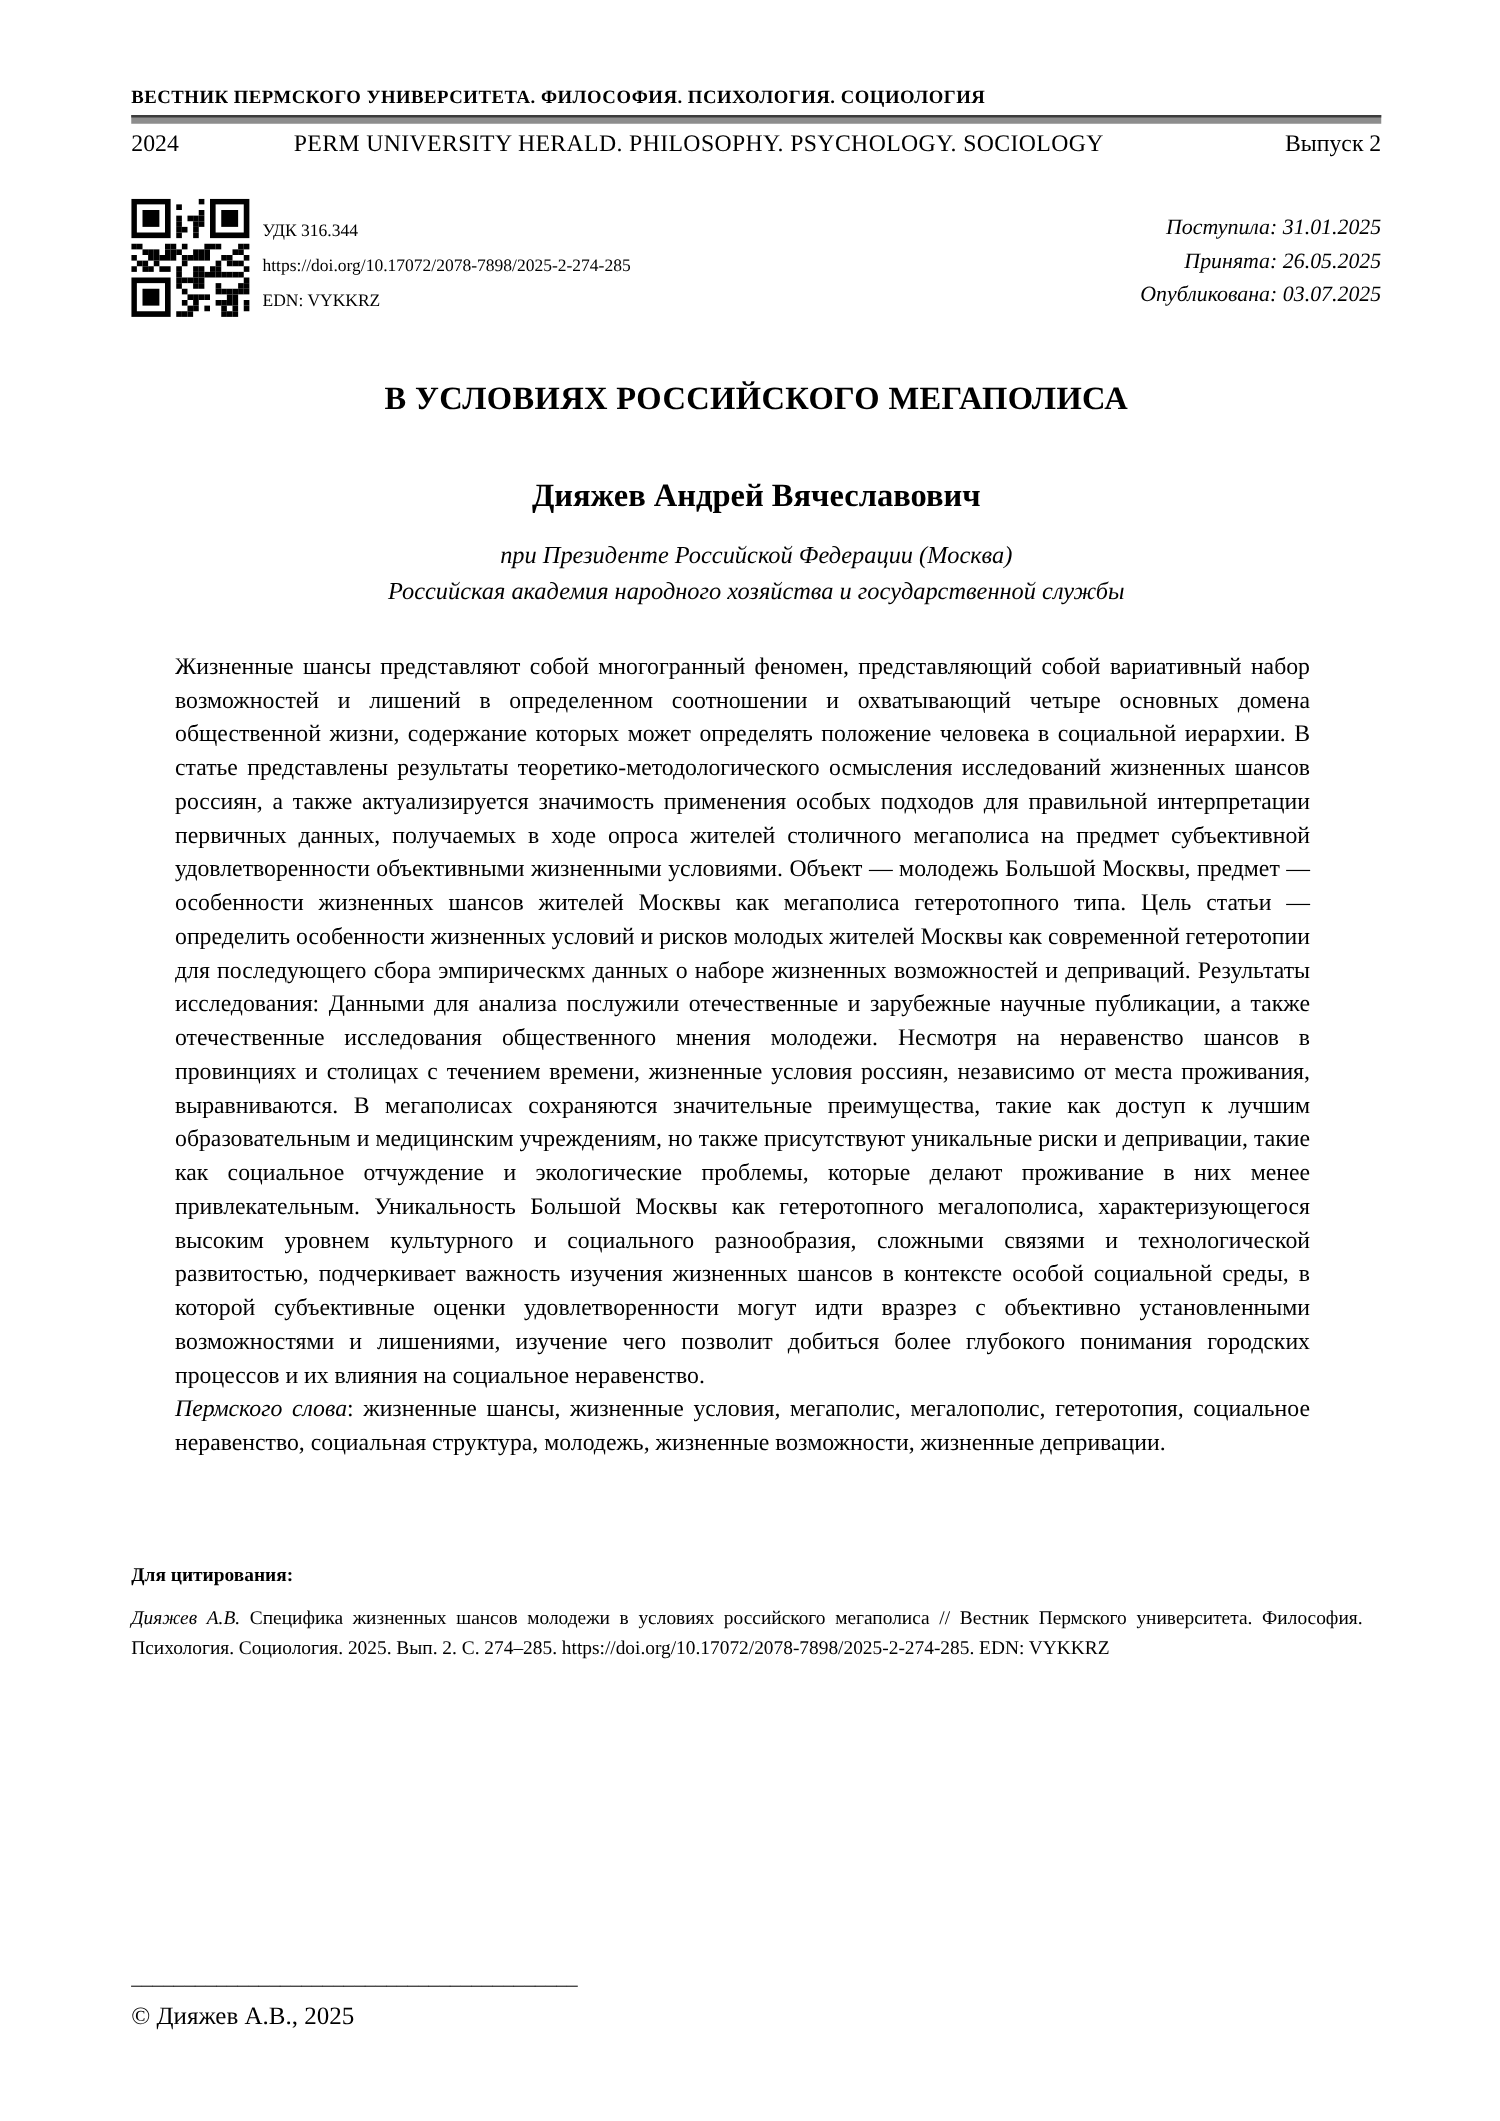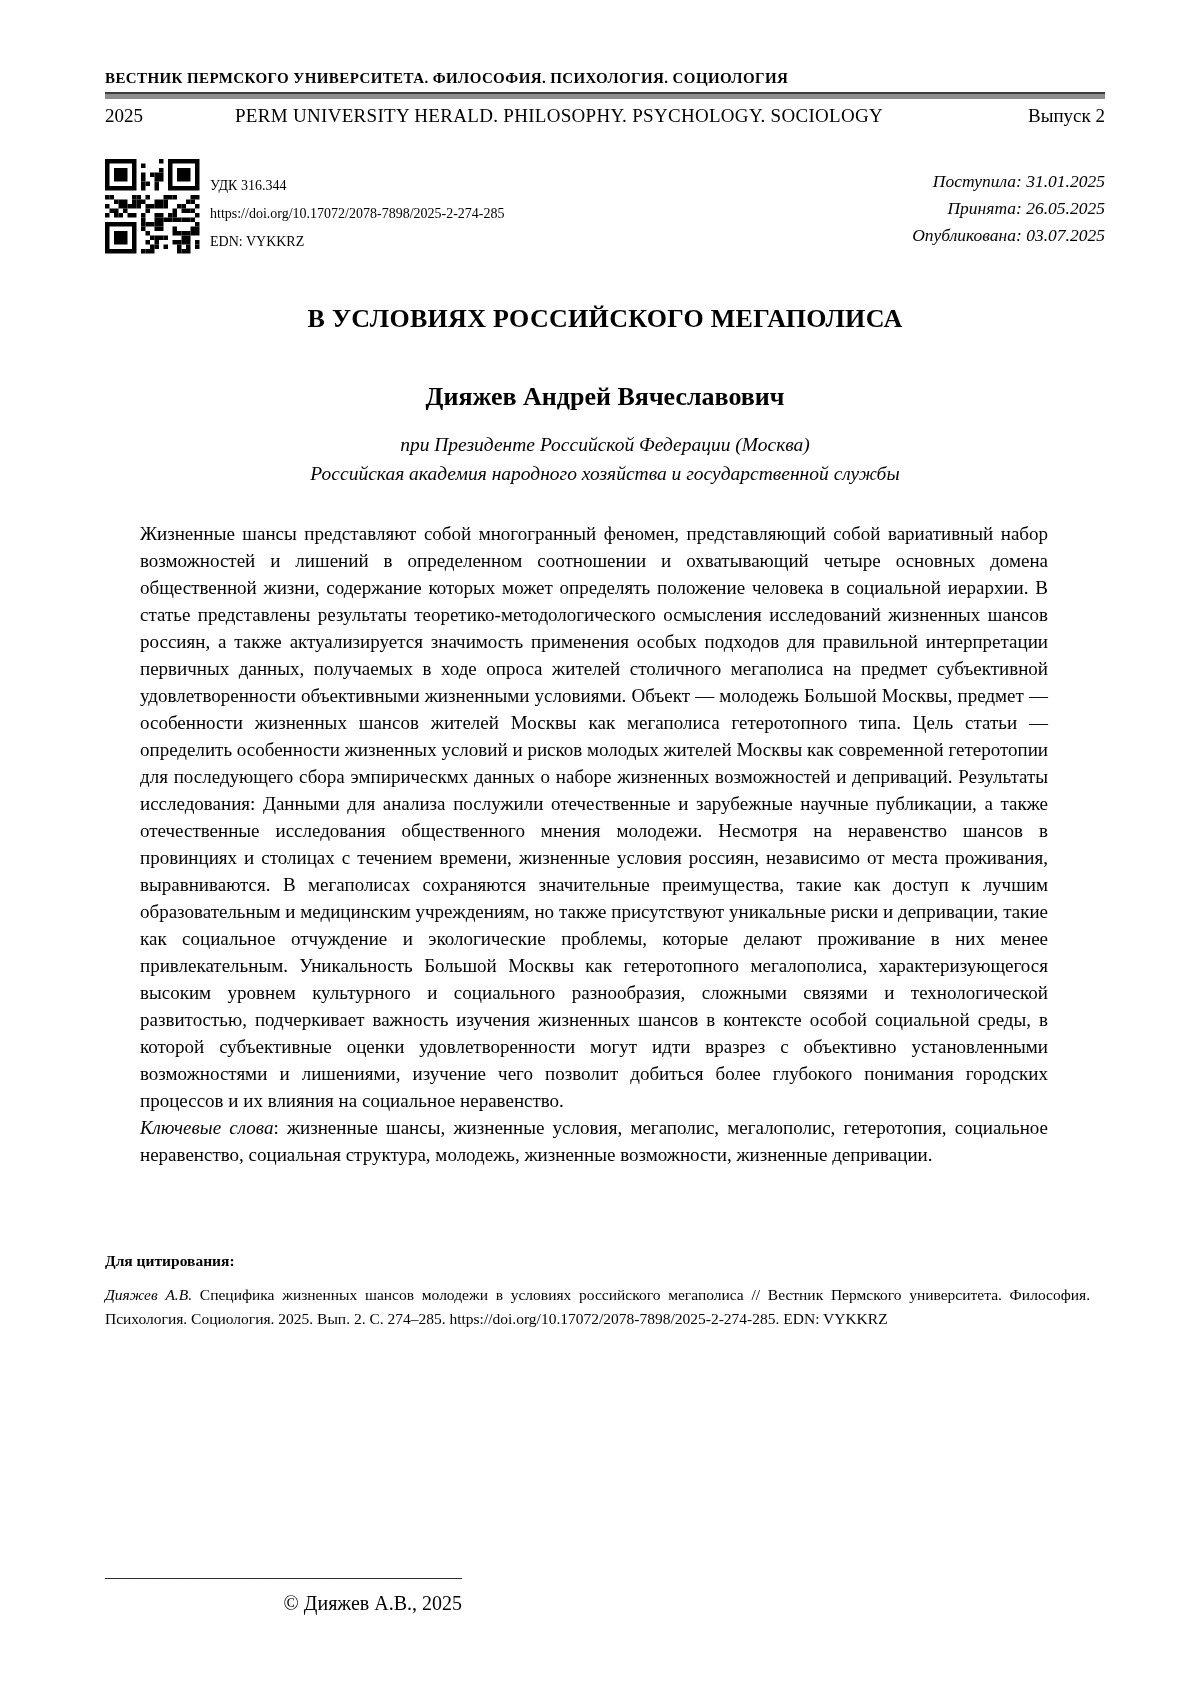--- a/index.html
+++ b/index.html
@@ -64,33 +64,33 @@
 
   
   .cite-label { margin-top: 84px; font-weight: bold; font-size: 15.5px; }
   .cite-text {
     margin-top: 13px; width: 985px;
     font-size: 15.5px; line-height: 24px; text-align: justify;
   }
   .cite-author { font-style: italic; }
 
   
-  .footer { position: absolute; left: 105px; bottom: 82px; text-align: right; }
+  .footer { position: absolute; left: 105px; bottom: 72px; }
   .footer-rule { font-size: 17px; color: #000; }
   .copyright { font-size: 20px; margin-top: 10px; }
 </style>
 </head>
 <body>
 
 <div class="page">
 
   <div class="journal-title">ВЕСТНИК ПЕРМСКОГО УНИВЕРСИТЕТА. ФИЛОСОФИЯ. ПСИХОЛОГИЯ. СОЦИОЛОГИЯ</div>
   <div class="header-rule"></div>
   <div class="header-row">
-    <span class="hl">2025</span>
+    <span class="hl">2024</span>
     <span class="hc">PERM UNIVERSITY HERALD. PHILOSOPHY. PSYCHOLOGY. SOCIOLOGY</span>
     <span class="hr">Выпуск 2</span>
   </div>
 
   <div class="meta">
     <div class="qr"><svg xmlns="http://www.w3.org/2000/svg" width="94.5" height="94.5" fill="#000">
           <rect x="0" y="0" width="31.5" height="31.5"></rect>
           <rect fill="#fff" x="4.5" y="4.5" width="22.5" height="22.5"></rect>
           <rect x="9" y="9" width="13.5" height="13.5"></rect>
           <rect x="63" y="0" width="31.5" height="31.5"></rect>
@@ -239,21 +239,21 @@
     <div>В УСЛОВИЯХ РОССИЙСКОГО МЕГАПОЛИСА</div>
   </div>
   <div class="author">Дияжев Андрей Вячеславович</div>
   <div class="affiliation">
     <div>при Президенте Российской Федерации (Москва)</div>
     <div>Российская академия народного хозяйства и государственной службы</div>
   </div>
 
   <div class="bodytext">
     <p>Жизненные шансы представляют собой многогранный феномен, представляющий собой вариативный набор возможностей и лишений в определенном соотношении и охватывающий четыре основных домена общественной жизни, содержание которых может определять положение человека в социальной иерархии. В статье представлены результаты теоретико-методологического осмысления исследований жизненных шансов россиян, а также актуализируется значимость применения особых подходов для правильной интерпретации первичных данных, получаемых в ходе опроса жителей столичного мегаполиса на предмет субъективной удовлетворенности объективными жизненными условиями. Объект — молодежь Большой Москвы, предмет — особенности жизненных шансов жителей Москвы как мегаполиса гетеротопного типа. Цель статьи — определить особенности жизненных условий и рисков молодых жителей Москвы как современной гетеротопии для последующего сбора эмпирическмх данных о наборе жизненных возможностей и деприваций. Результаты исследования: Данными для анализа послужили отечественные и зарубежные научные публикации, а также отечественные исследования общественного мнения молодежи. Несмотря на неравенство шансов в провинциях и столицах с течением времени, жизненные условия россиян, независимо от места проживания, выравниваются. В мегаполисах сохраняются значительные преимущества, такие как доступ к лучшим образовательным и медицинским учреждениям, но также присутствуют уникальные риски и депривации, такие как социальное отчуждение и экологические проблемы, которые делают проживание в них менее привлекательным. Уникальность Большой Москвы как гетеротопного мегалополиса, характеризующегося высоким уровнем культурного и социального разнообразия, сложными связями и технологической развитостью, подчеркивает важность изучения жизненных шансов в контексте особой социальной среды, в которой субъективные оценки удовлетворенности могут идти вразрез с объективно установленными возможностями и лишениями, изучение чего позволит добиться более глубокого понимания городских процессов и их влияния на социальное неравенство.</p>
-    <p><span class="kw-label">Ключевые слова</span><span>: жизненные шансы, жизненные условия, мегаполис, мегалополис, гетеротопия, социальное неравенство, социальная структура, молодежь, жизненные возможности, жизненные депривации.</span></p>
+    <p><span class="kw-label">Пермского слова</span><span>: жизненные шансы, жизненные условия, мегаполис, мегалополис, гетеротопия, социальное неравенство, социальная структура, молодежь, жизненные возможности, жизненные депривации.</span></p>
   </div>
 
   <div class="cite-label">Для цитирования:</div>
   <div class="cite-text"><span class="cite-author">Дияжев А.В.</span><span> Специфика жизненных шансов молодежи в условиях российского мегаполиса // Вестник Пермского университета. Философия. Психология. Социология. 2025. Вып. 2. С. 274–285. https://doi.org/10.17072/2078-7898/2025-2-274-285. EDN: VYKKRZ</span></div>
 
   <div class="footer">
     <div class="footer-rule">__________________________________________</div>
     <div class="copyright">© Дияжев А.В., 2025</div>
   </div>
 

